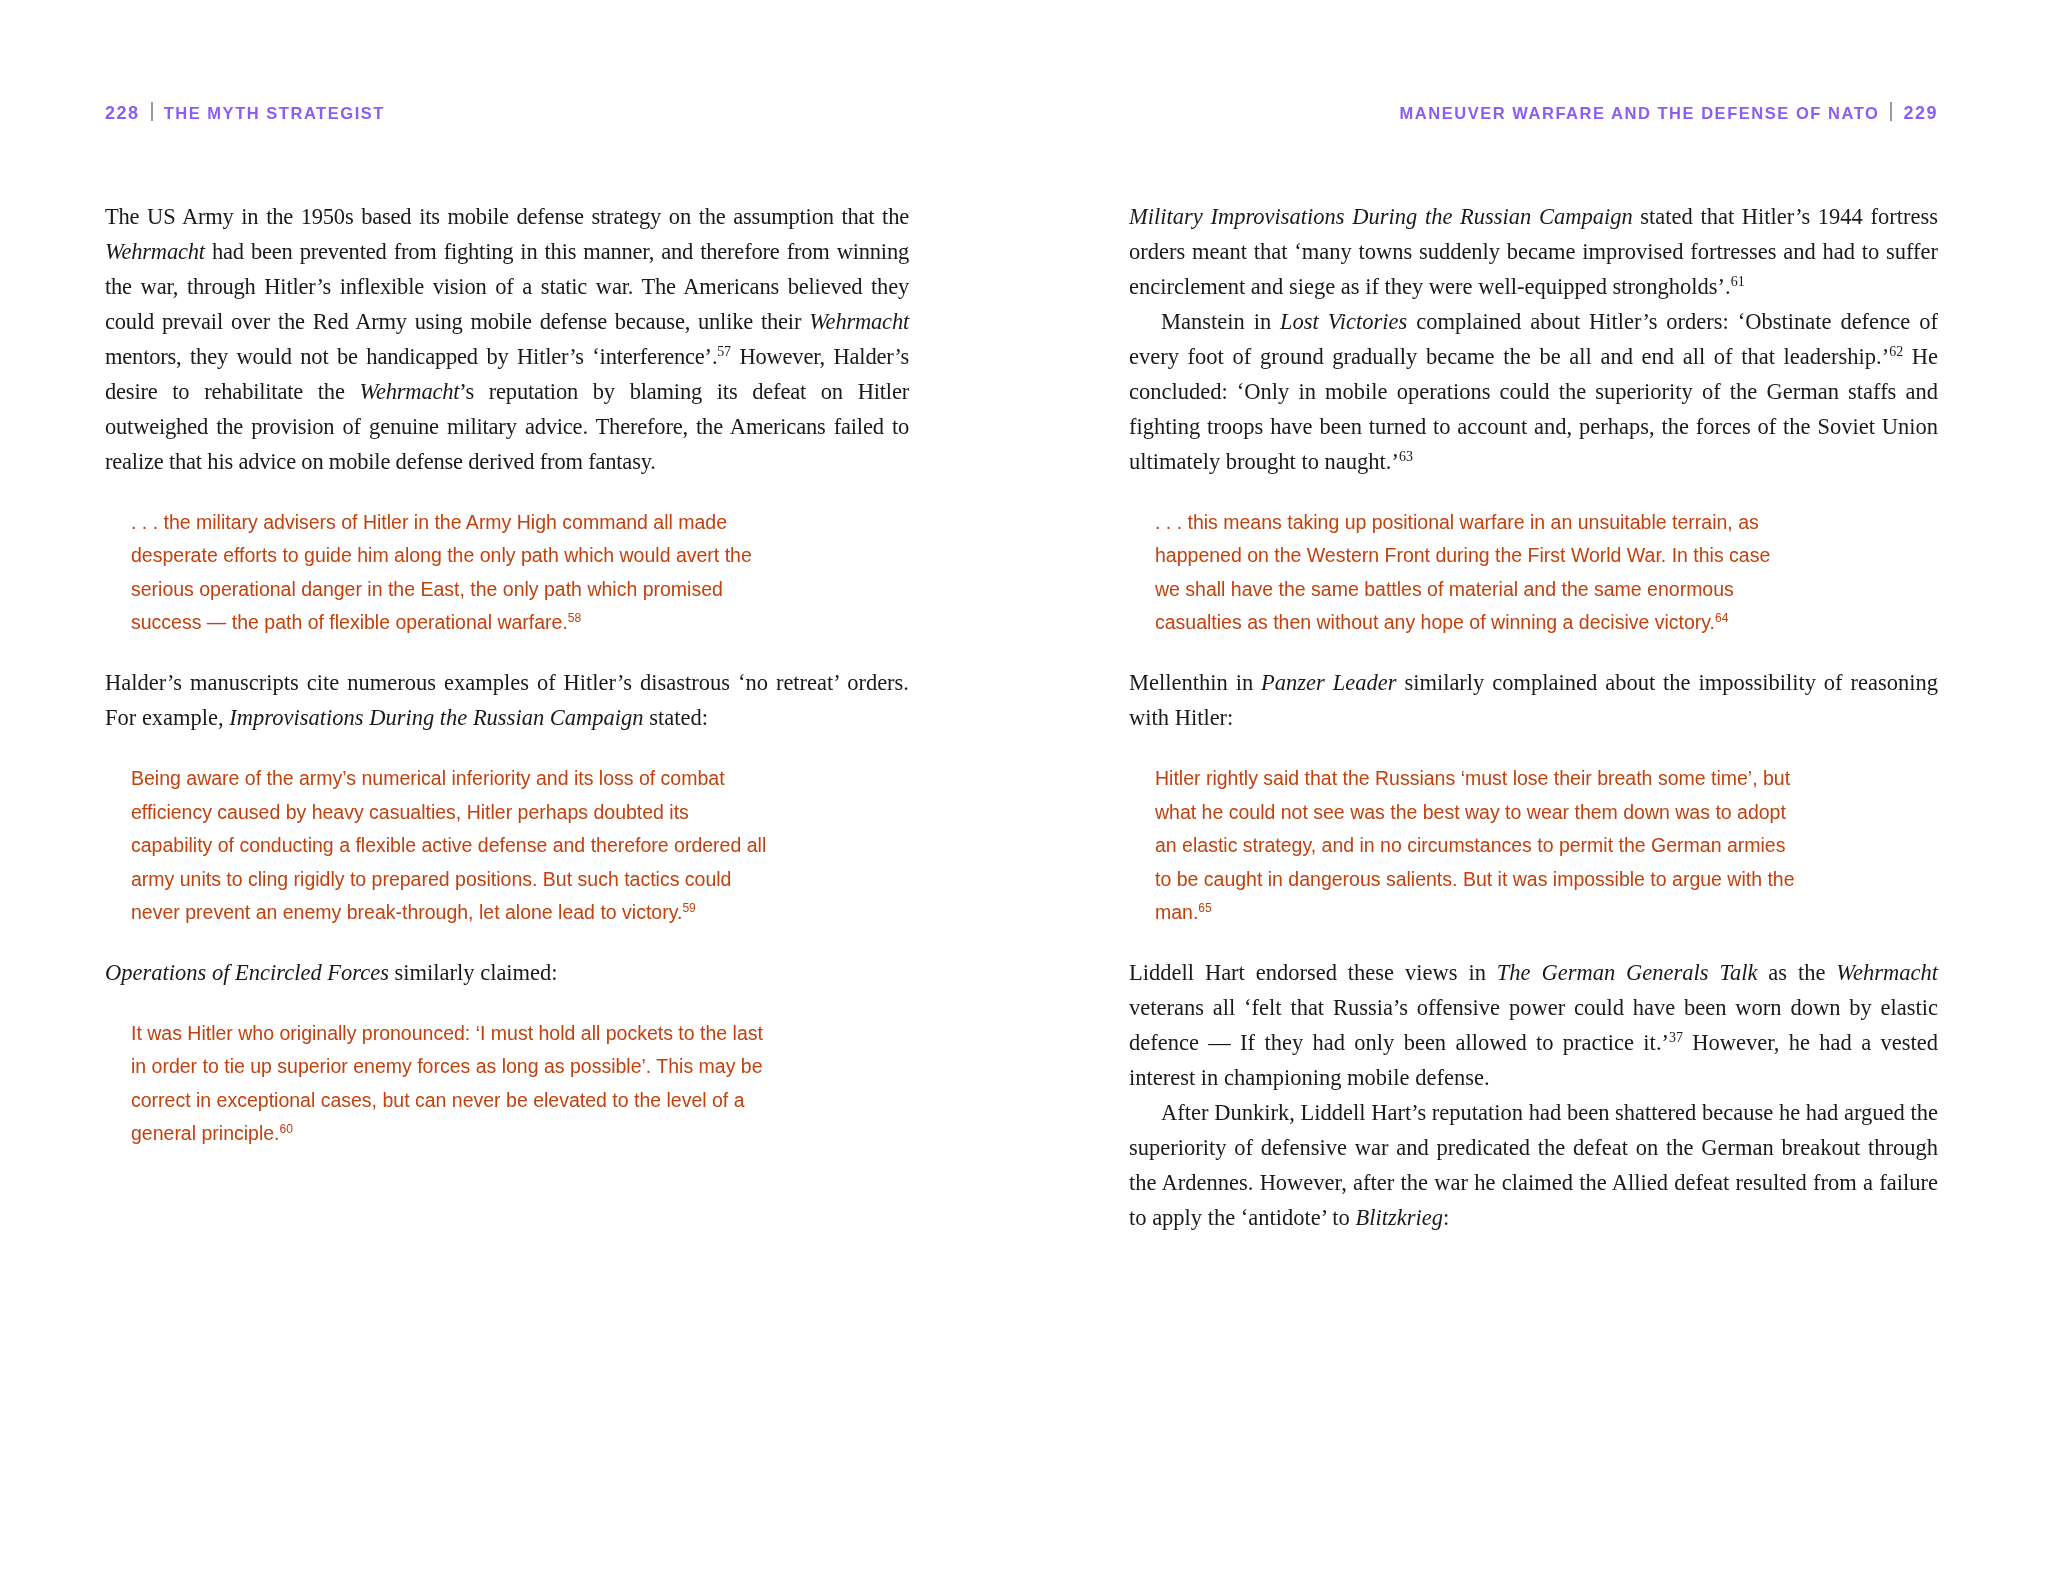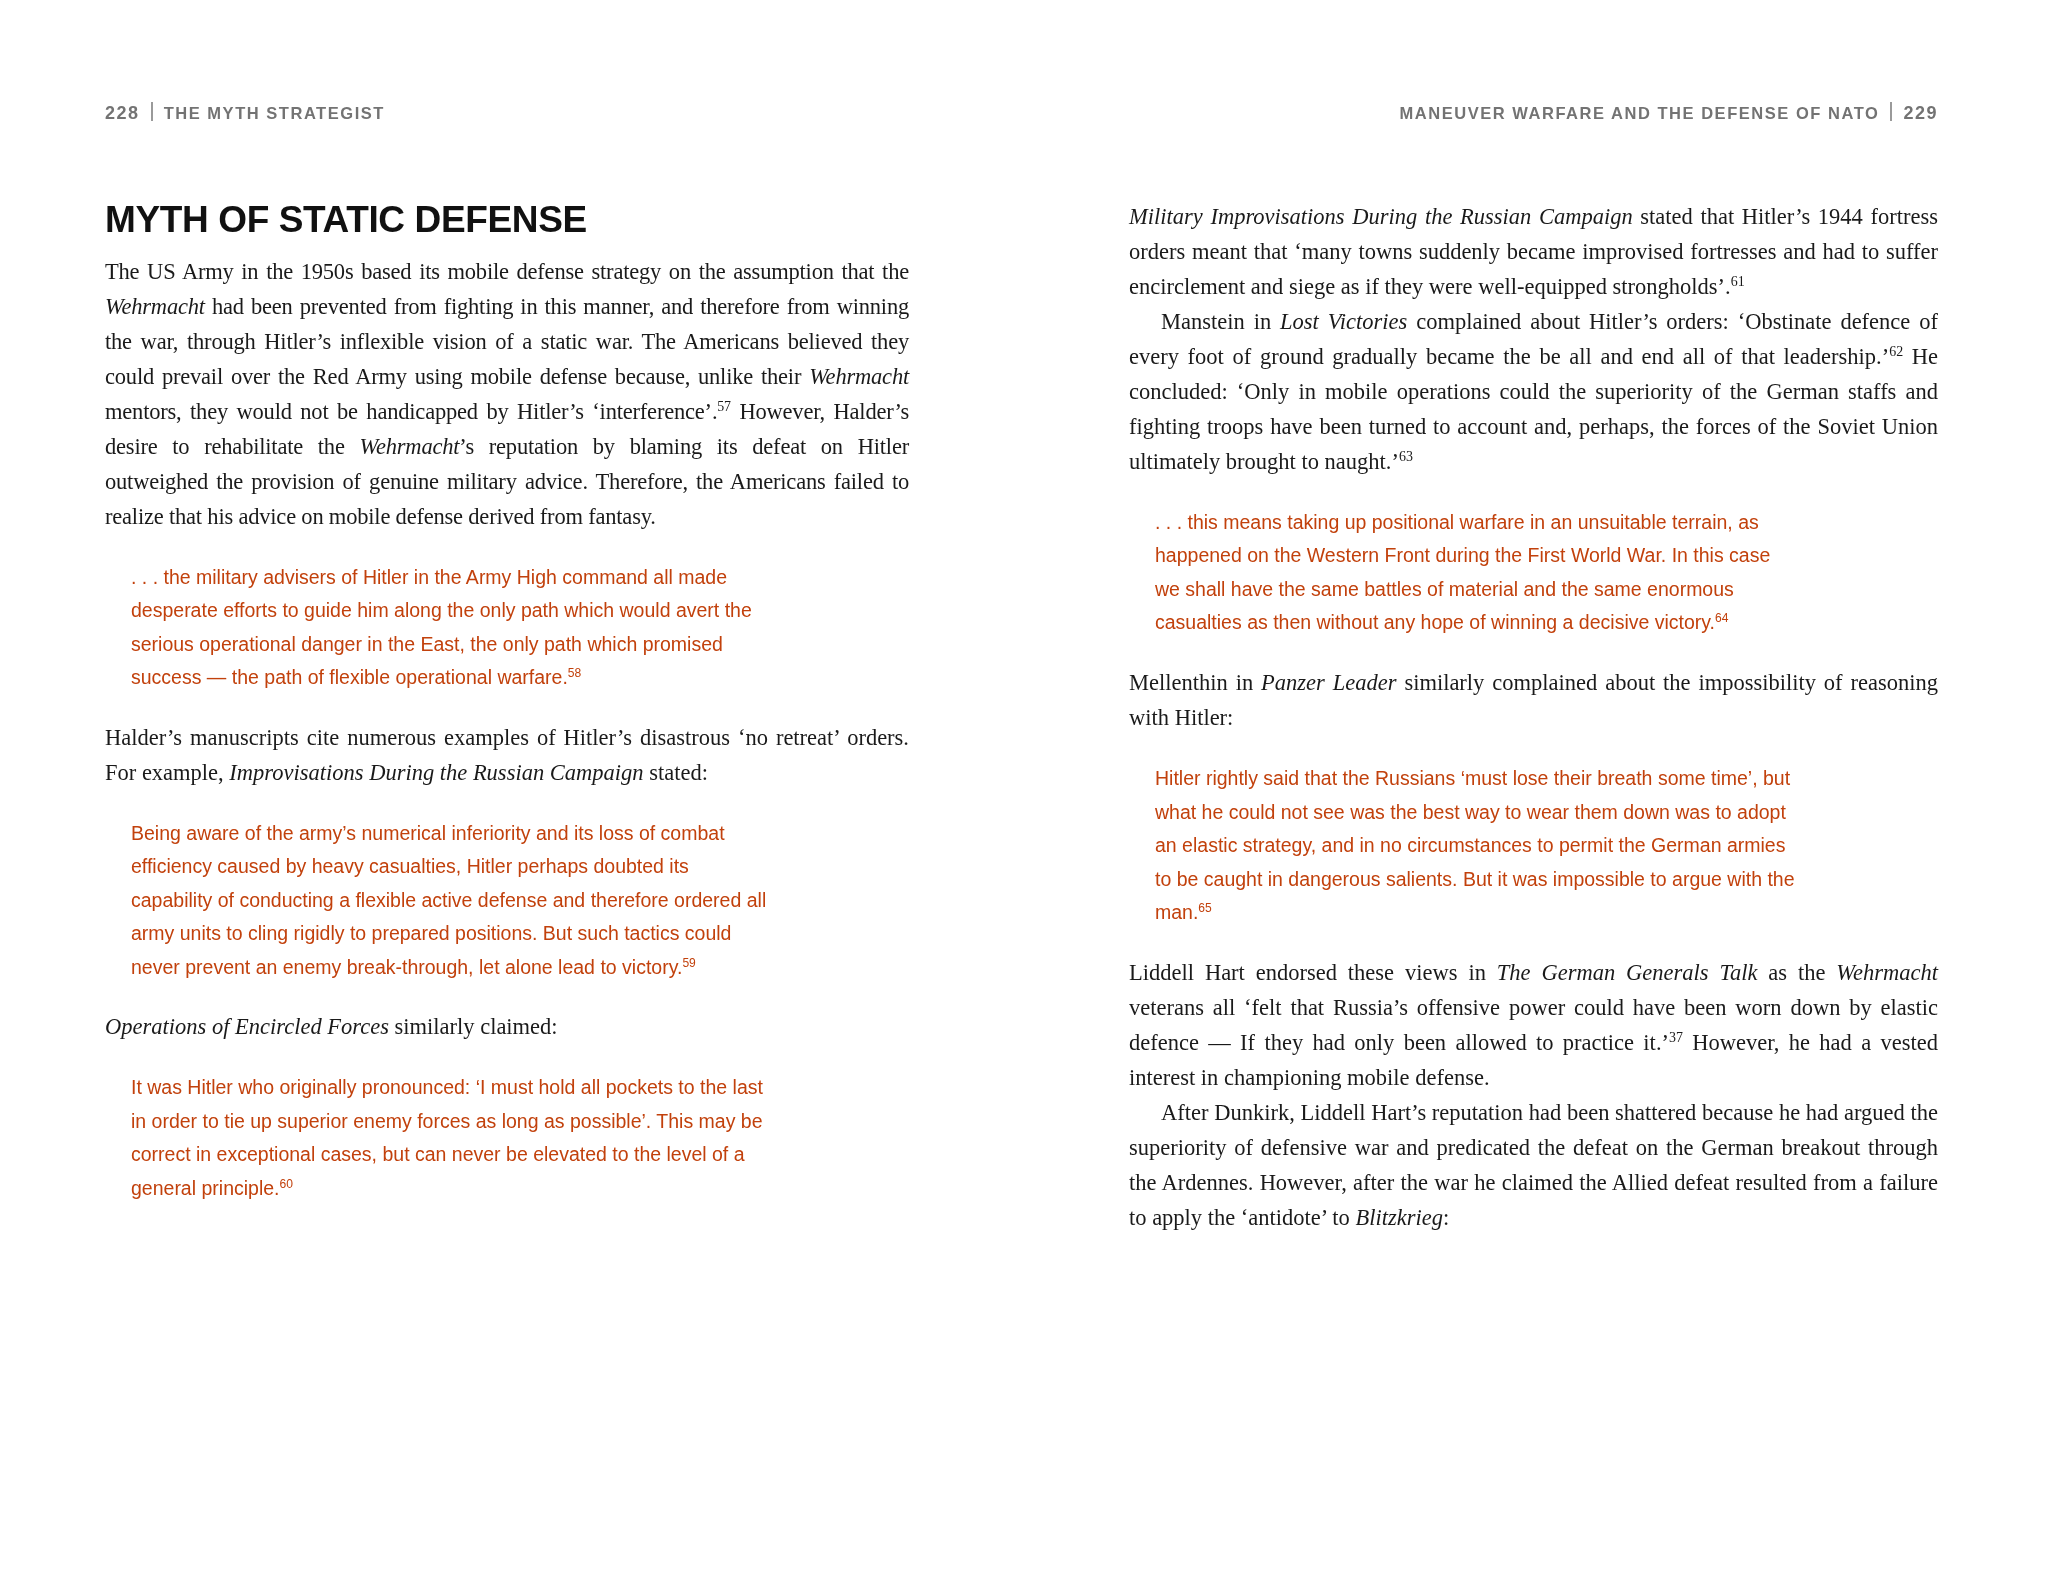--- a/index.html
+++ b/index.html
@@ -29,21 +29,21 @@
   }
   .page-left  { padding: 100px 115px 60px 105px; }
   .page-right { padding: 100px 110px 60px 105px; }
 
   
   .runhead {
     font-family: "Liberation Sans", sans-serif;
     font-weight: bold;
     font-size: 17px;
     letter-spacing: 0.09em;
-    color: #737373;
+    color: #8b5cf6;
     display: flex;
     align-items: baseline;
     height: 22px;
     margin-bottom: 78px;
   }
   .runhead.left { justify-content: flex-start; }
   .runhead.right { justify-content: flex-end; }
   .runhead .folio { font-size: 18px; }
   .runhead .rule {
     display: inline-block;
@@ -105,21 +105,20 @@
 <div class="spread">
 
   <div class="page page-left">
 
     <div class="runhead left">
       <span class="folio">228</span>
       <span class="rule"></span>
       <span class="title">THE MYTH STRATEGIST</span>
     </div>
 
-    <h1 class="section-title">MYTH OF STATIC DEFENSE</h1>
 
     <p class="body tight">The US Army in the 1950s based its mobile defense strategy on the assumption that the <i>Wehrmacht</i> had been prevented from fighting in this manner, and therefore from winning the war, through Hitler’s inflexible vision of a static war. The Americans believed they could prevail over the Red Army using mobile defense because, unlike their <i>Wehrmacht</i> mentors, they would not be handicapped by Hitler’s ‘interference’.<sup>57</sup> However, Halder’s desire to rehabilitate the <i>Wehrmacht</i>’s reputation by blaming its defeat on Hitler outweighed the provision of genuine military advice. Therefore, the Americans failed to realize that his advice on mobile defense derived from fantasy.</p>
 
 
     <blockquote class="extract">. . . the military advisers of Hitler in the Army High command all made desperate efforts to guide him along the only path which would avert the serious operational danger in the East, the only path which promised success — the path of flexible operational warfare.<sup>58</sup></blockquote>
 
     <p class="body">Halder’s manuscripts cite numerous examples of Hitler’s disastrous ‘no retreat’ orders. For example, <i>Improvisations During the Russian Campaign</i> stated:</p>
 
     <blockquote class="extract">Being aware of the army’s numerical inferiority and its loss of combat efficiency caused by heavy casualties, Hitler perhaps doubted its capability of conducting a flexible active defense and therefore ordered all army units to cling rigidly to prepared positions. But such tactics could never prevent an enemy break-through, let alone lead to victory.<sup>59</sup></blockquote>
 

